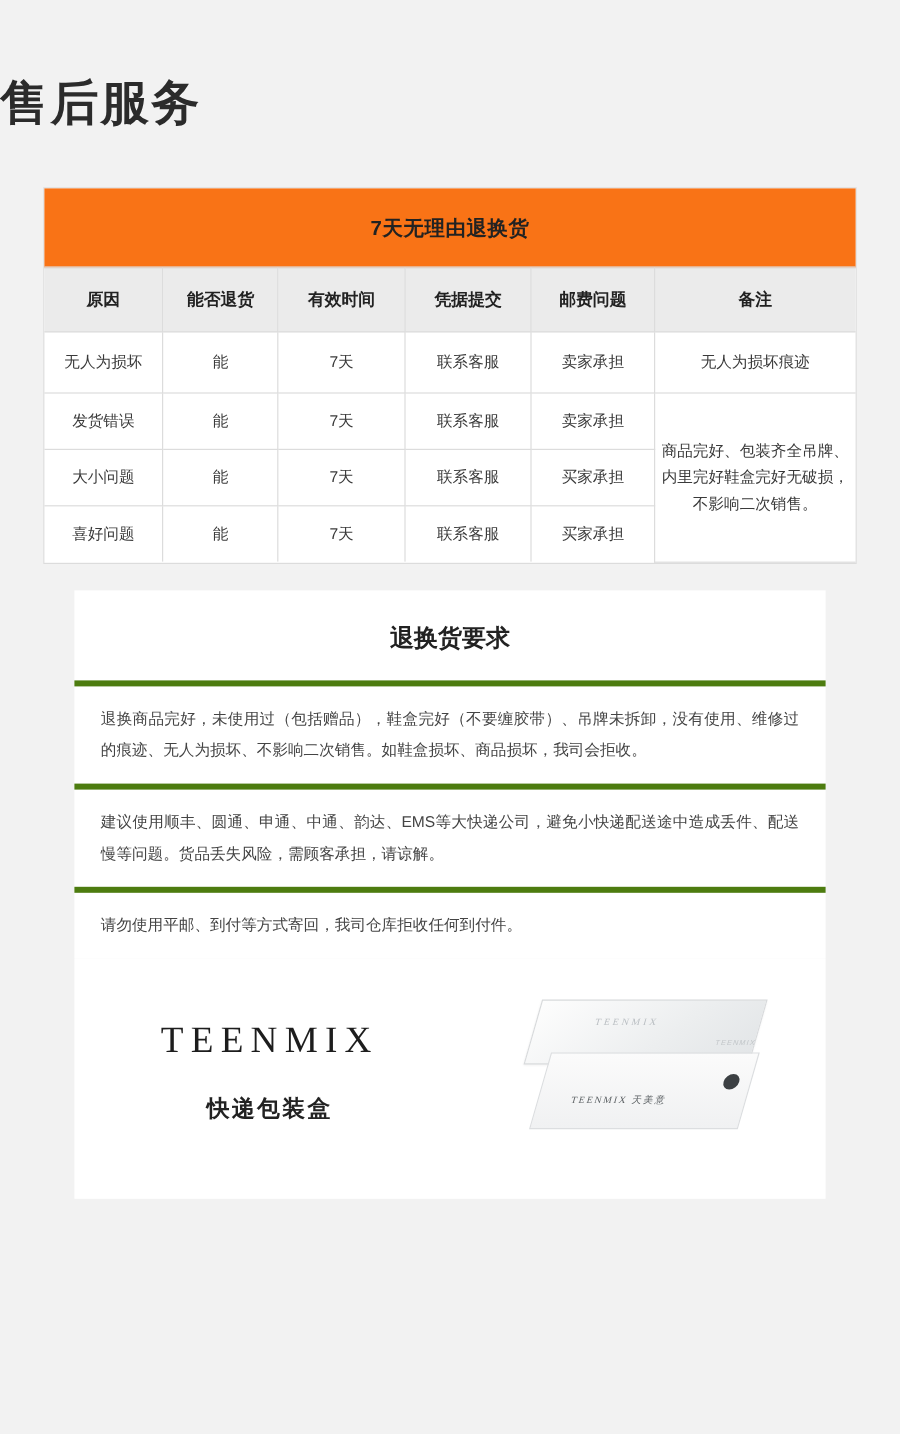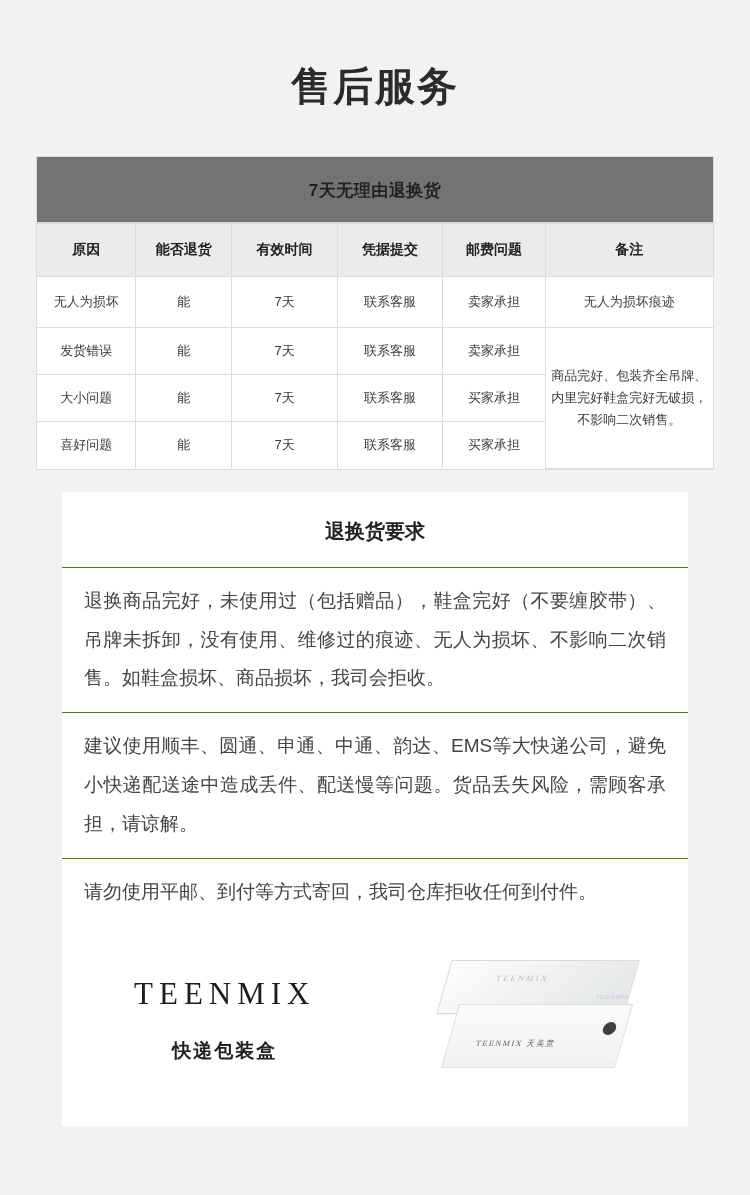--- a/index.html
+++ b/index.html
@@ -18,21 +18,20 @@
     width: 750px;
     min-height: 1195px;
     position: relative;
     background: #f2f2f2;
     box-sizing: border-box;
   }
 
   
   .header {
     padding-top: 62px;
-    text-align: center;
   }
   .header .title {
     font-size: 40px;
     font-weight: bold;
     color: #2b2b2b;
     letter-spacing: 2px;
     line-height: 1.2;
   }
   .header .subtitle {
     margin-top: 14px;
@@ -43,21 +42,21 @@
   }
 
   
   .table-wrap {
     margin: 46px 36px 0 36px;
     background: #ffffff;
     border: 1px solid #dcdcdc;
     box-sizing: border-box;
   }
   .table-banner {
-    background: #737373;
+    background: #f97316;
     text-align: center;
     font-size: 17px;
     font-weight: bold;
     color: #222;
     padding: 22px 0 20px 0;
     border-bottom: 1px solid #dcdcdc;
     letter-spacing: 0.5px;
   }
   table.rules {
     width: 100%;
@@ -102,25 +101,25 @@
     box-sizing: border-box;
   }
   .req-title {
     text-align: center;
     font-size: 20px;
     font-weight: bold;
     color: #222;
     padding: 26px 0 22px 0;
   }
   .req-para {
-    font-size: 19px;
+    font-size: 13px;
     line-height: 2.05;
     color: #444;
     padding: 14px 22px 14px 22px;
-    border-top: 1px solid #4d7c0f;
+    border-top: 5px solid #4d7c0f;
     text-align: justify;
   }
   .req-para:first-of-type { border-top: 1px solid #eeeeee; }
 
   
   .brand-block {
     margin: 0 62px;
     background: #ffffff;
     padding: 34px 0 46px 0;
     display: flex;

